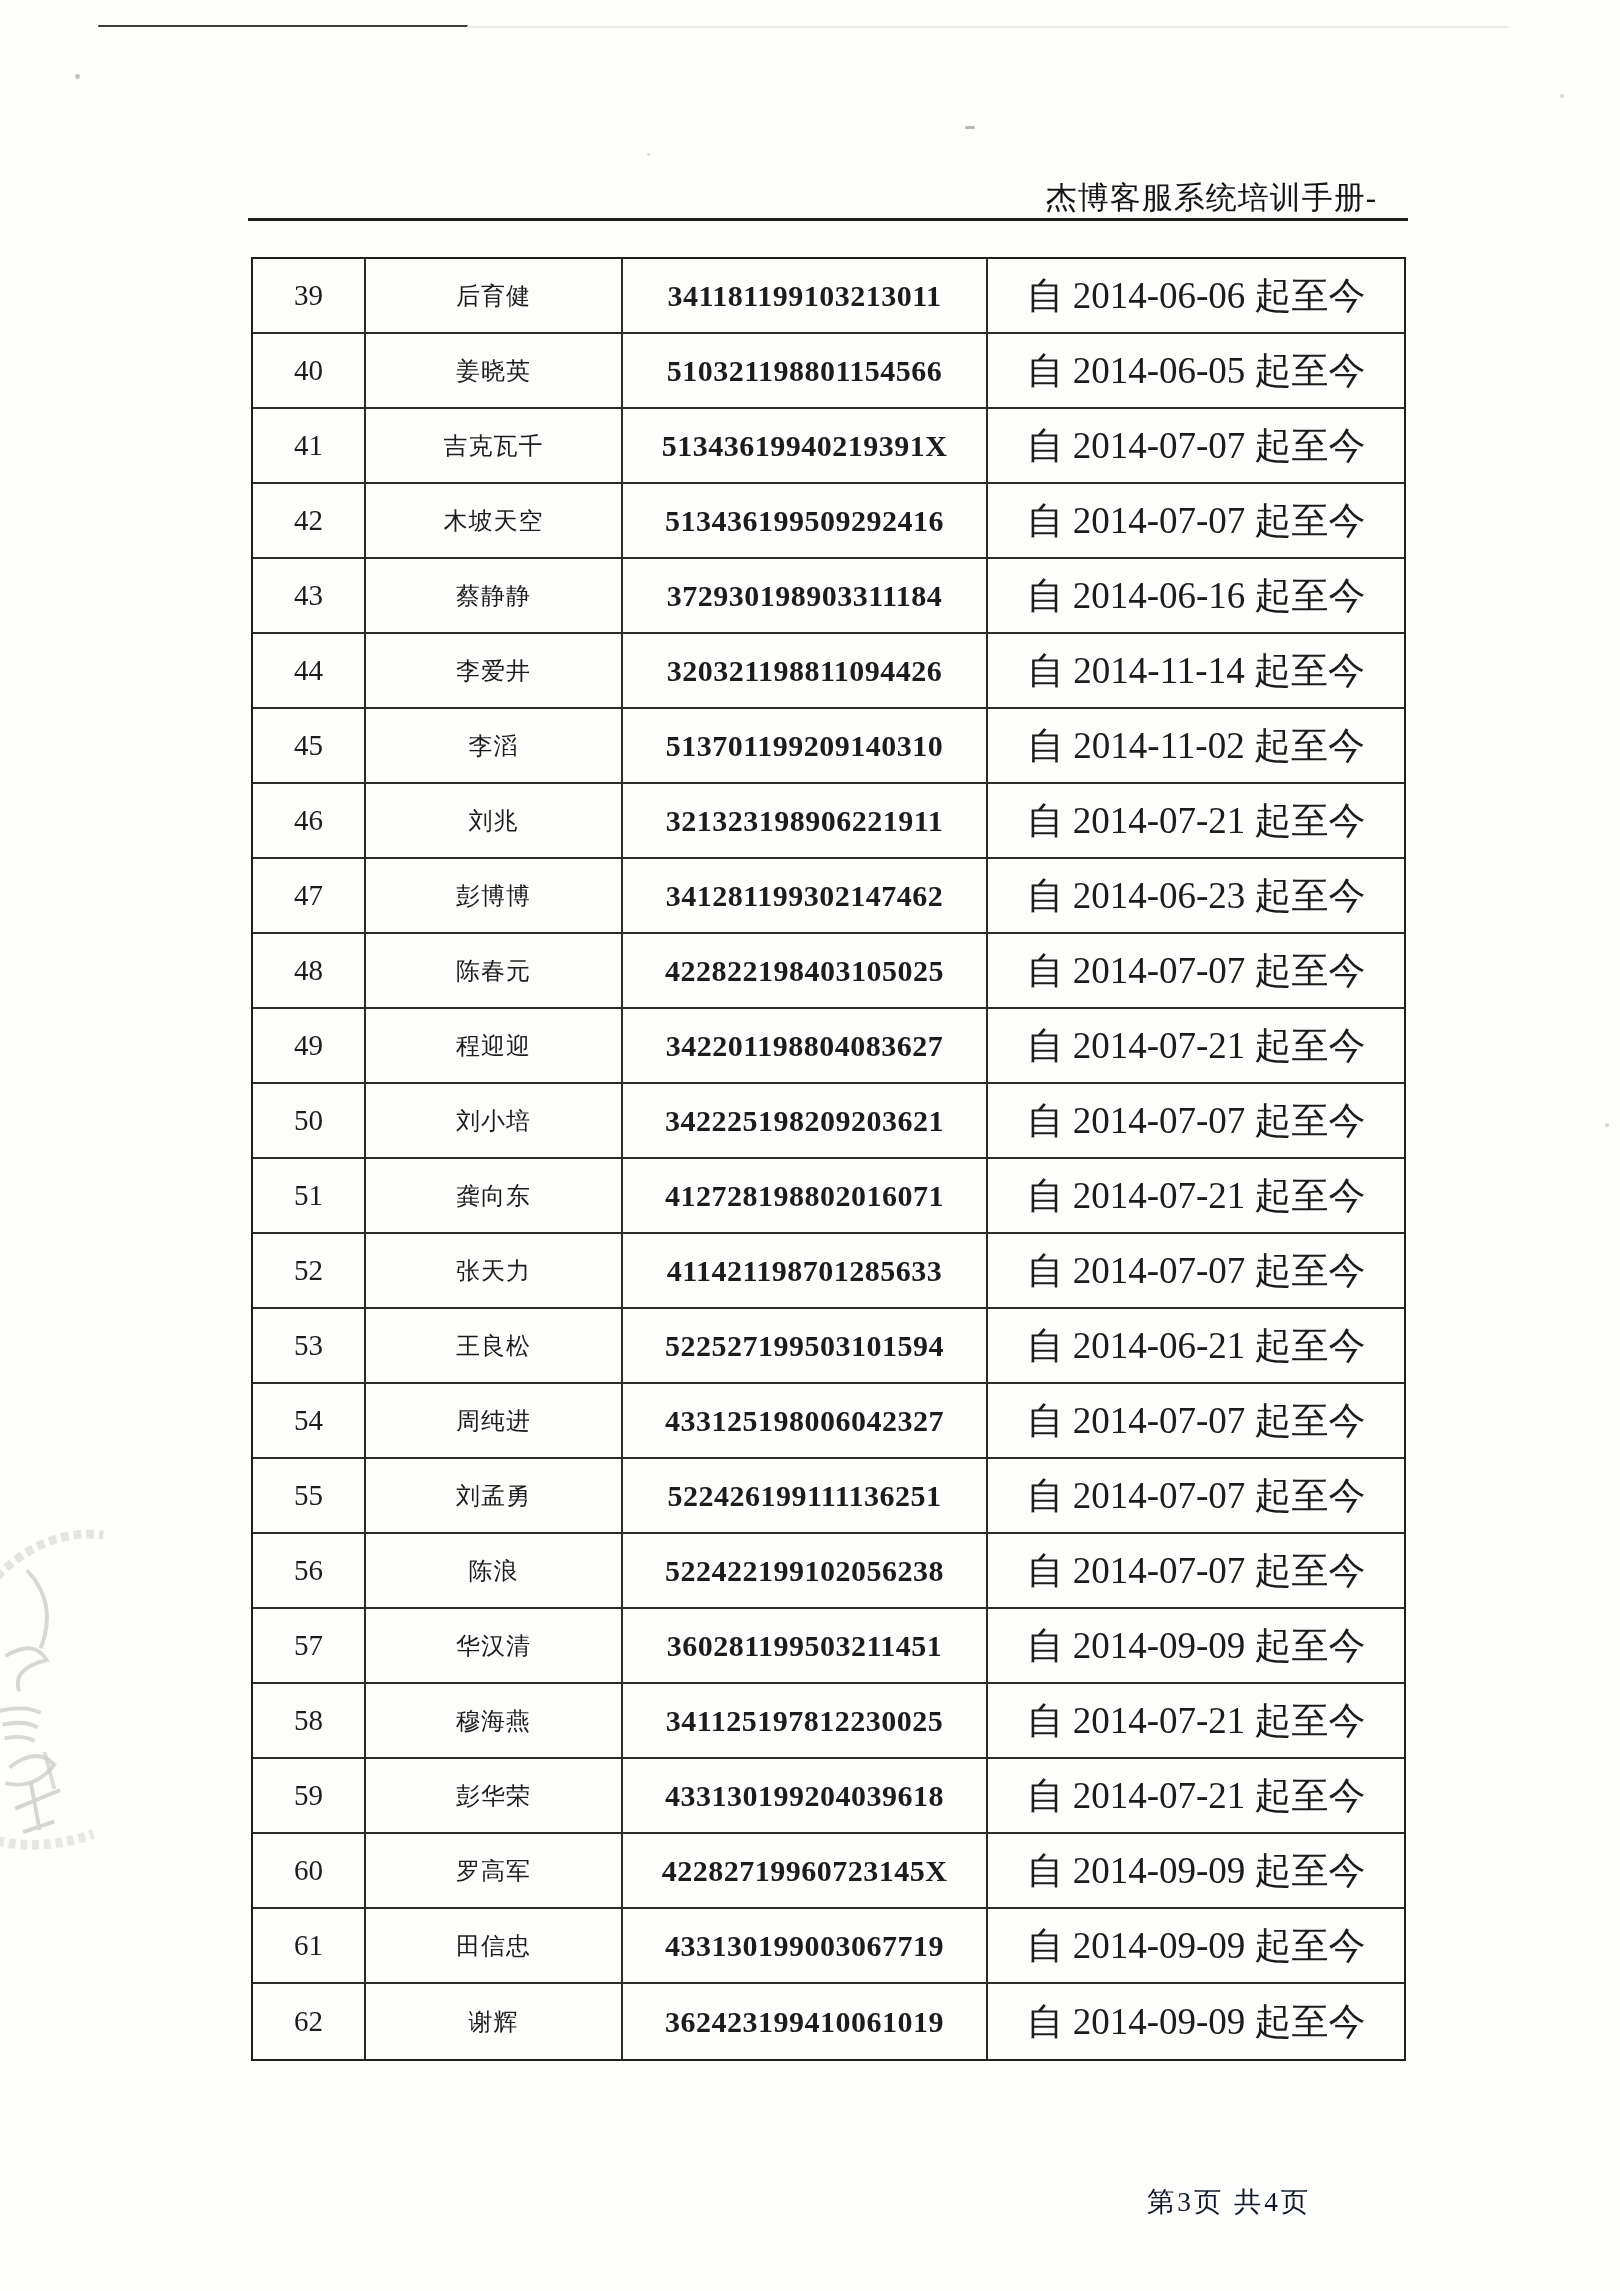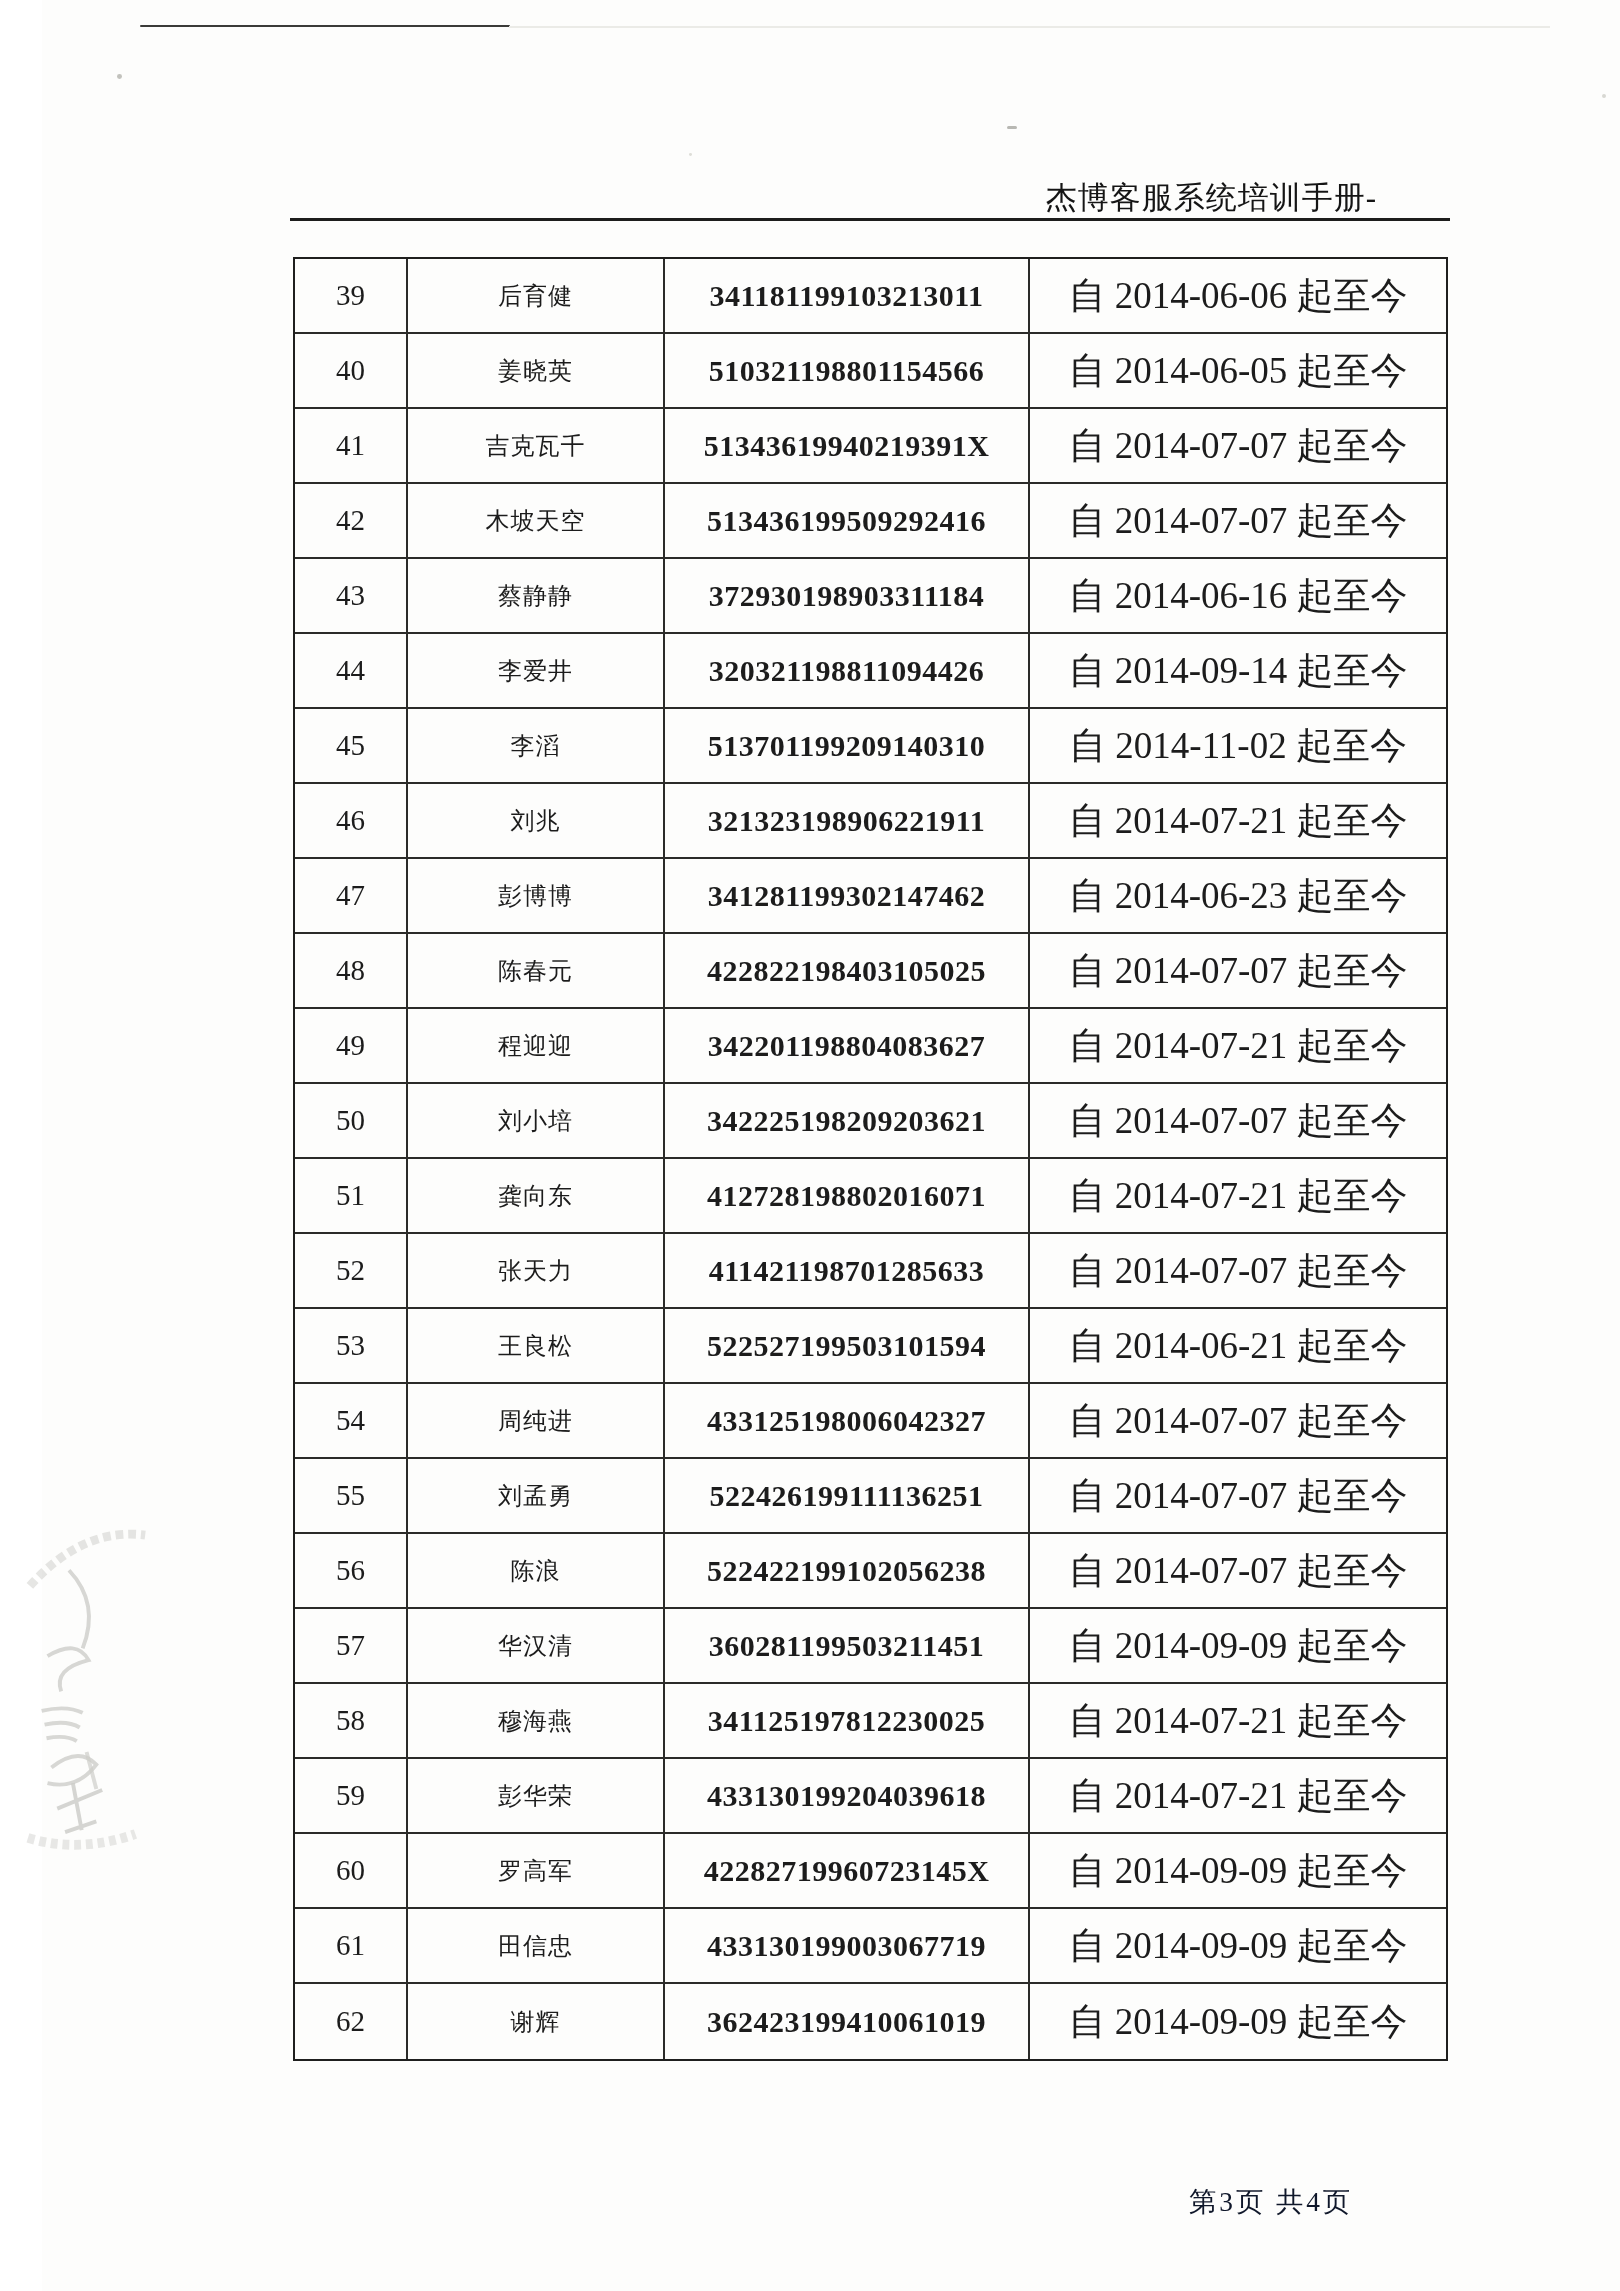--- a/index.html
+++ b/index.html
@@ -4,21 +4,21 @@
 <style>
   html,body{margin:0;padding:0;}
   body{
     width:1620px;height:2292px;
     background:#ffffff;
     font-family:"Liberation Serif","DejaVu Serif",serif;
     color:#1c1c1c;
     position:relative;
     overflow:hidden;
   }
-  .page{position:absolute;inset:0;background:#fdfdfc;margin-left:42px;}
+  .page{position:absolute;inset:0;background:#fdfdfc;}
 
   
   .scan-line-dark{position:absolute;top:24.5px;left:98px;width:370px;height:2.9px;background:#3b3b38;border-radius:2px;}
   .scan-line-faint{position:absolute;top:25.5px;left:467px;width:1041px;height:2px;background:#ebebe7;}
   .speck{position:absolute;border-radius:50%;background:#c9c9c4;}
   .speck.s1{left:75px;top:74px;width:4.9px;height:4.9px;background:#c2c2bd;}
   .speck.s2{left:965px;top:126px;width:9.8px;height:2.9px;border-radius:2px;background:#b8b8b3;}
   .speck.s3{left:1560px;top:94px;width:3.9px;height:3.9px;background:#d8d8d3;}
   .speck.s4{left:1605px;top:1123px;width:3.9px;height:3.9px;background:#d4d4cf;}
   .speck.s5{left:647px;top:153px;width:2.9px;height:2.9px;background:#dedeD8;}
@@ -81,21 +81,21 @@
 
   <div class="header-title">杰博客服系统培训手册-</div>
   <div class="header-rule"></div>
 
   <div class="emp-table" id="emp-table">
       <div class="row"><div class="cell c0">39</div><div class="cell c1">后育健</div><div class="cell c2">341181199103213011</div><div class="cell c3">自 2014-06-06 起至今</div></div>
       <div class="row"><div class="cell c0">40</div><div class="cell c1">姜晓英</div><div class="cell c2">510321198801154566</div><div class="cell c3">自 2014-06-05 起至今</div></div>
       <div class="row"><div class="cell c0">41</div><div class="cell c1">吉克瓦千</div><div class="cell c2">51343619940219391X</div><div class="cell c3">自 2014-07-07 起至今</div></div>
       <div class="row"><div class="cell c0">42</div><div class="cell c1">木坡天空</div><div class="cell c2">513436199509292416</div><div class="cell c3">自 2014-07-07 起至今</div></div>
       <div class="row"><div class="cell c0">43</div><div class="cell c1">蔡静静</div><div class="cell c2">372930198903311184</div><div class="cell c3">自 2014-06-16 起至今</div></div>
-      <div class="row"><div class="cell c0">44</div><div class="cell c1">李爱井</div><div class="cell c2">320321198811094426</div><div class="cell c3">自 2014-09-14 起至今</div></div>
+      <div class="row"><div class="cell c0">44</div><div class="cell c1">李爱井</div><div class="cell c2">320321198811094426</div><div class="cell c3">自 2014-11-14 起至今</div></div>
       <div class="row"><div class="cell c0">45</div><div class="cell c1">李滔</div><div class="cell c2">513701199209140310</div><div class="cell c3">自 2014-11-02 起至今</div></div>
       <div class="row"><div class="cell c0">46</div><div class="cell c1">刘兆</div><div class="cell c2">321323198906221911</div><div class="cell c3">自 2014-07-21 起至今</div></div>
       <div class="row"><div class="cell c0">47</div><div class="cell c1">彭博博</div><div class="cell c2">341281199302147462</div><div class="cell c3">自 2014-06-23 起至今</div></div>
       <div class="row"><div class="cell c0">48</div><div class="cell c1">陈春元</div><div class="cell c2">422822198403105025</div><div class="cell c3">自 2014-07-07 起至今</div></div>
       <div class="row"><div class="cell c0">49</div><div class="cell c1">程迎迎</div><div class="cell c2">342201198804083627</div><div class="cell c3">自 2014-07-21 起至今</div></div>
       <div class="row"><div class="cell c0">50</div><div class="cell c1">刘小培</div><div class="cell c2">342225198209203621</div><div class="cell c3">自 2014-07-07 起至今</div></div>
       <div class="row"><div class="cell c0">51</div><div class="cell c1">龚向东</div><div class="cell c2">412728198802016071</div><div class="cell c3">自 2014-07-21 起至今</div></div>
       <div class="row"><div class="cell c0">52</div><div class="cell c1">张天力</div><div class="cell c2">411421198701285633</div><div class="cell c3">自 2014-07-07 起至今</div></div>
       <div class="row"><div class="cell c0">53</div><div class="cell c1">王良松</div><div class="cell c2">522527199503101594</div><div class="cell c3">自 2014-06-21 起至今</div></div>
       <div class="row"><div class="cell c0">54</div><div class="cell c1">周纯进</div><div class="cell c2">433125198006042327</div><div class="cell c3">自 2014-07-07 起至今</div></div>

